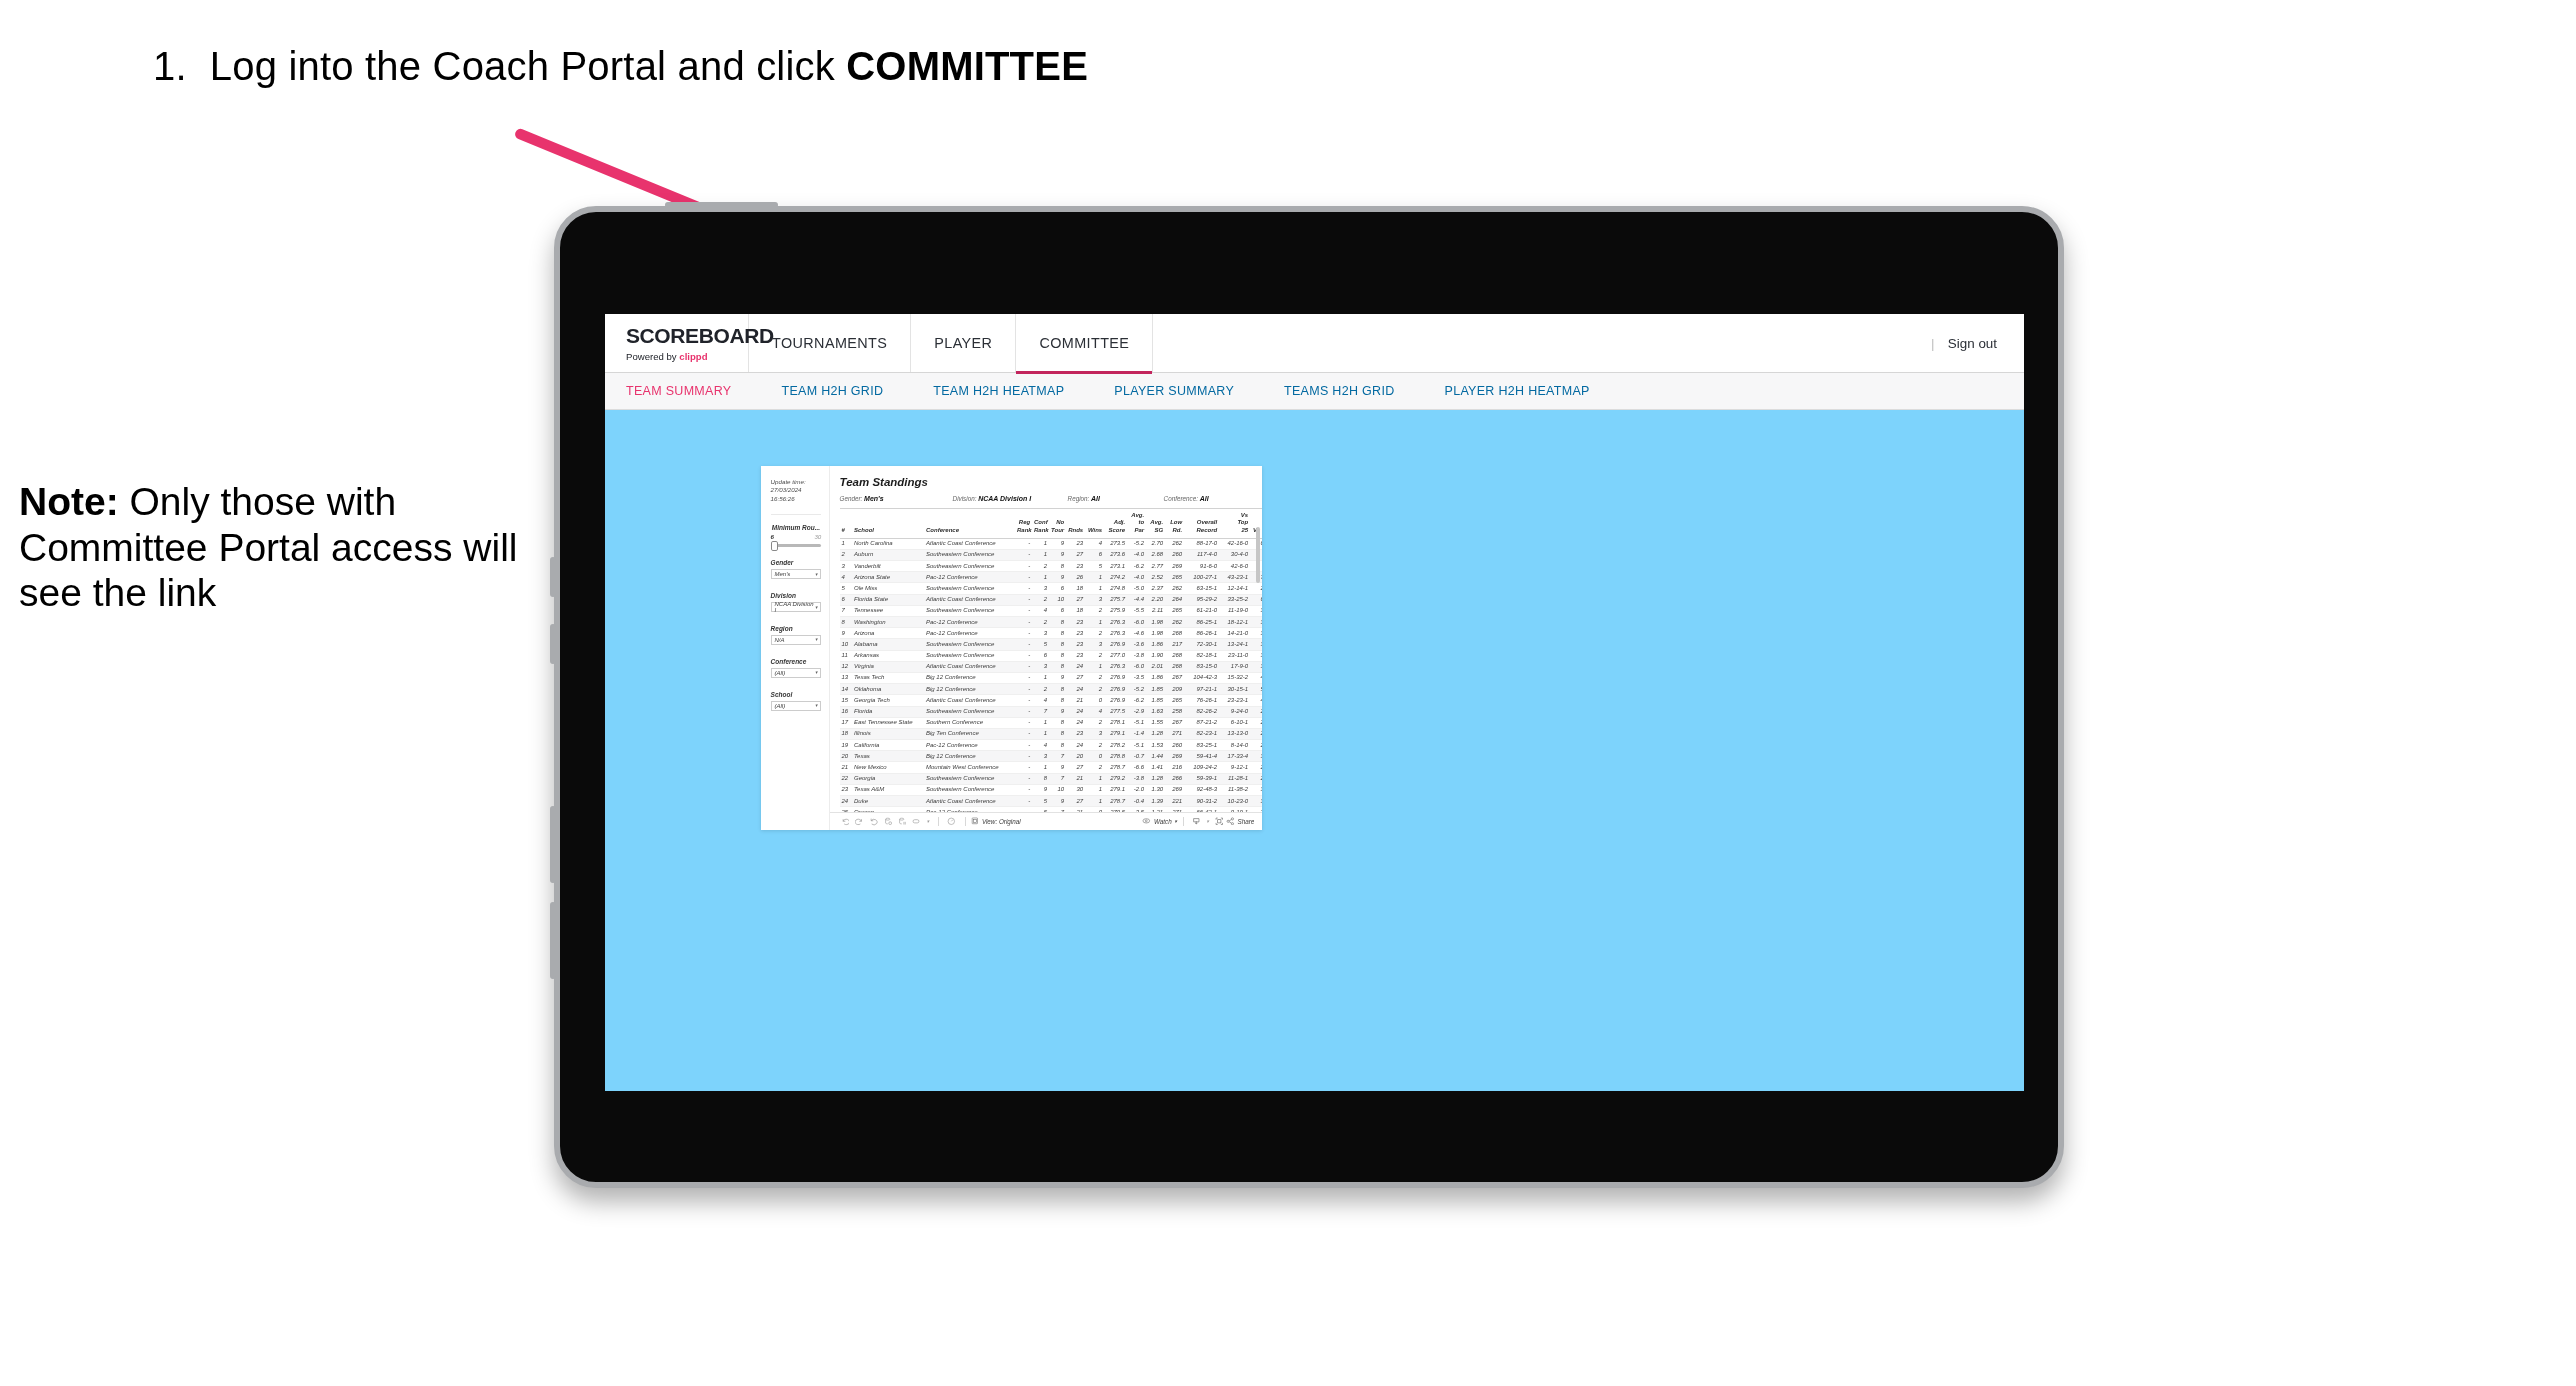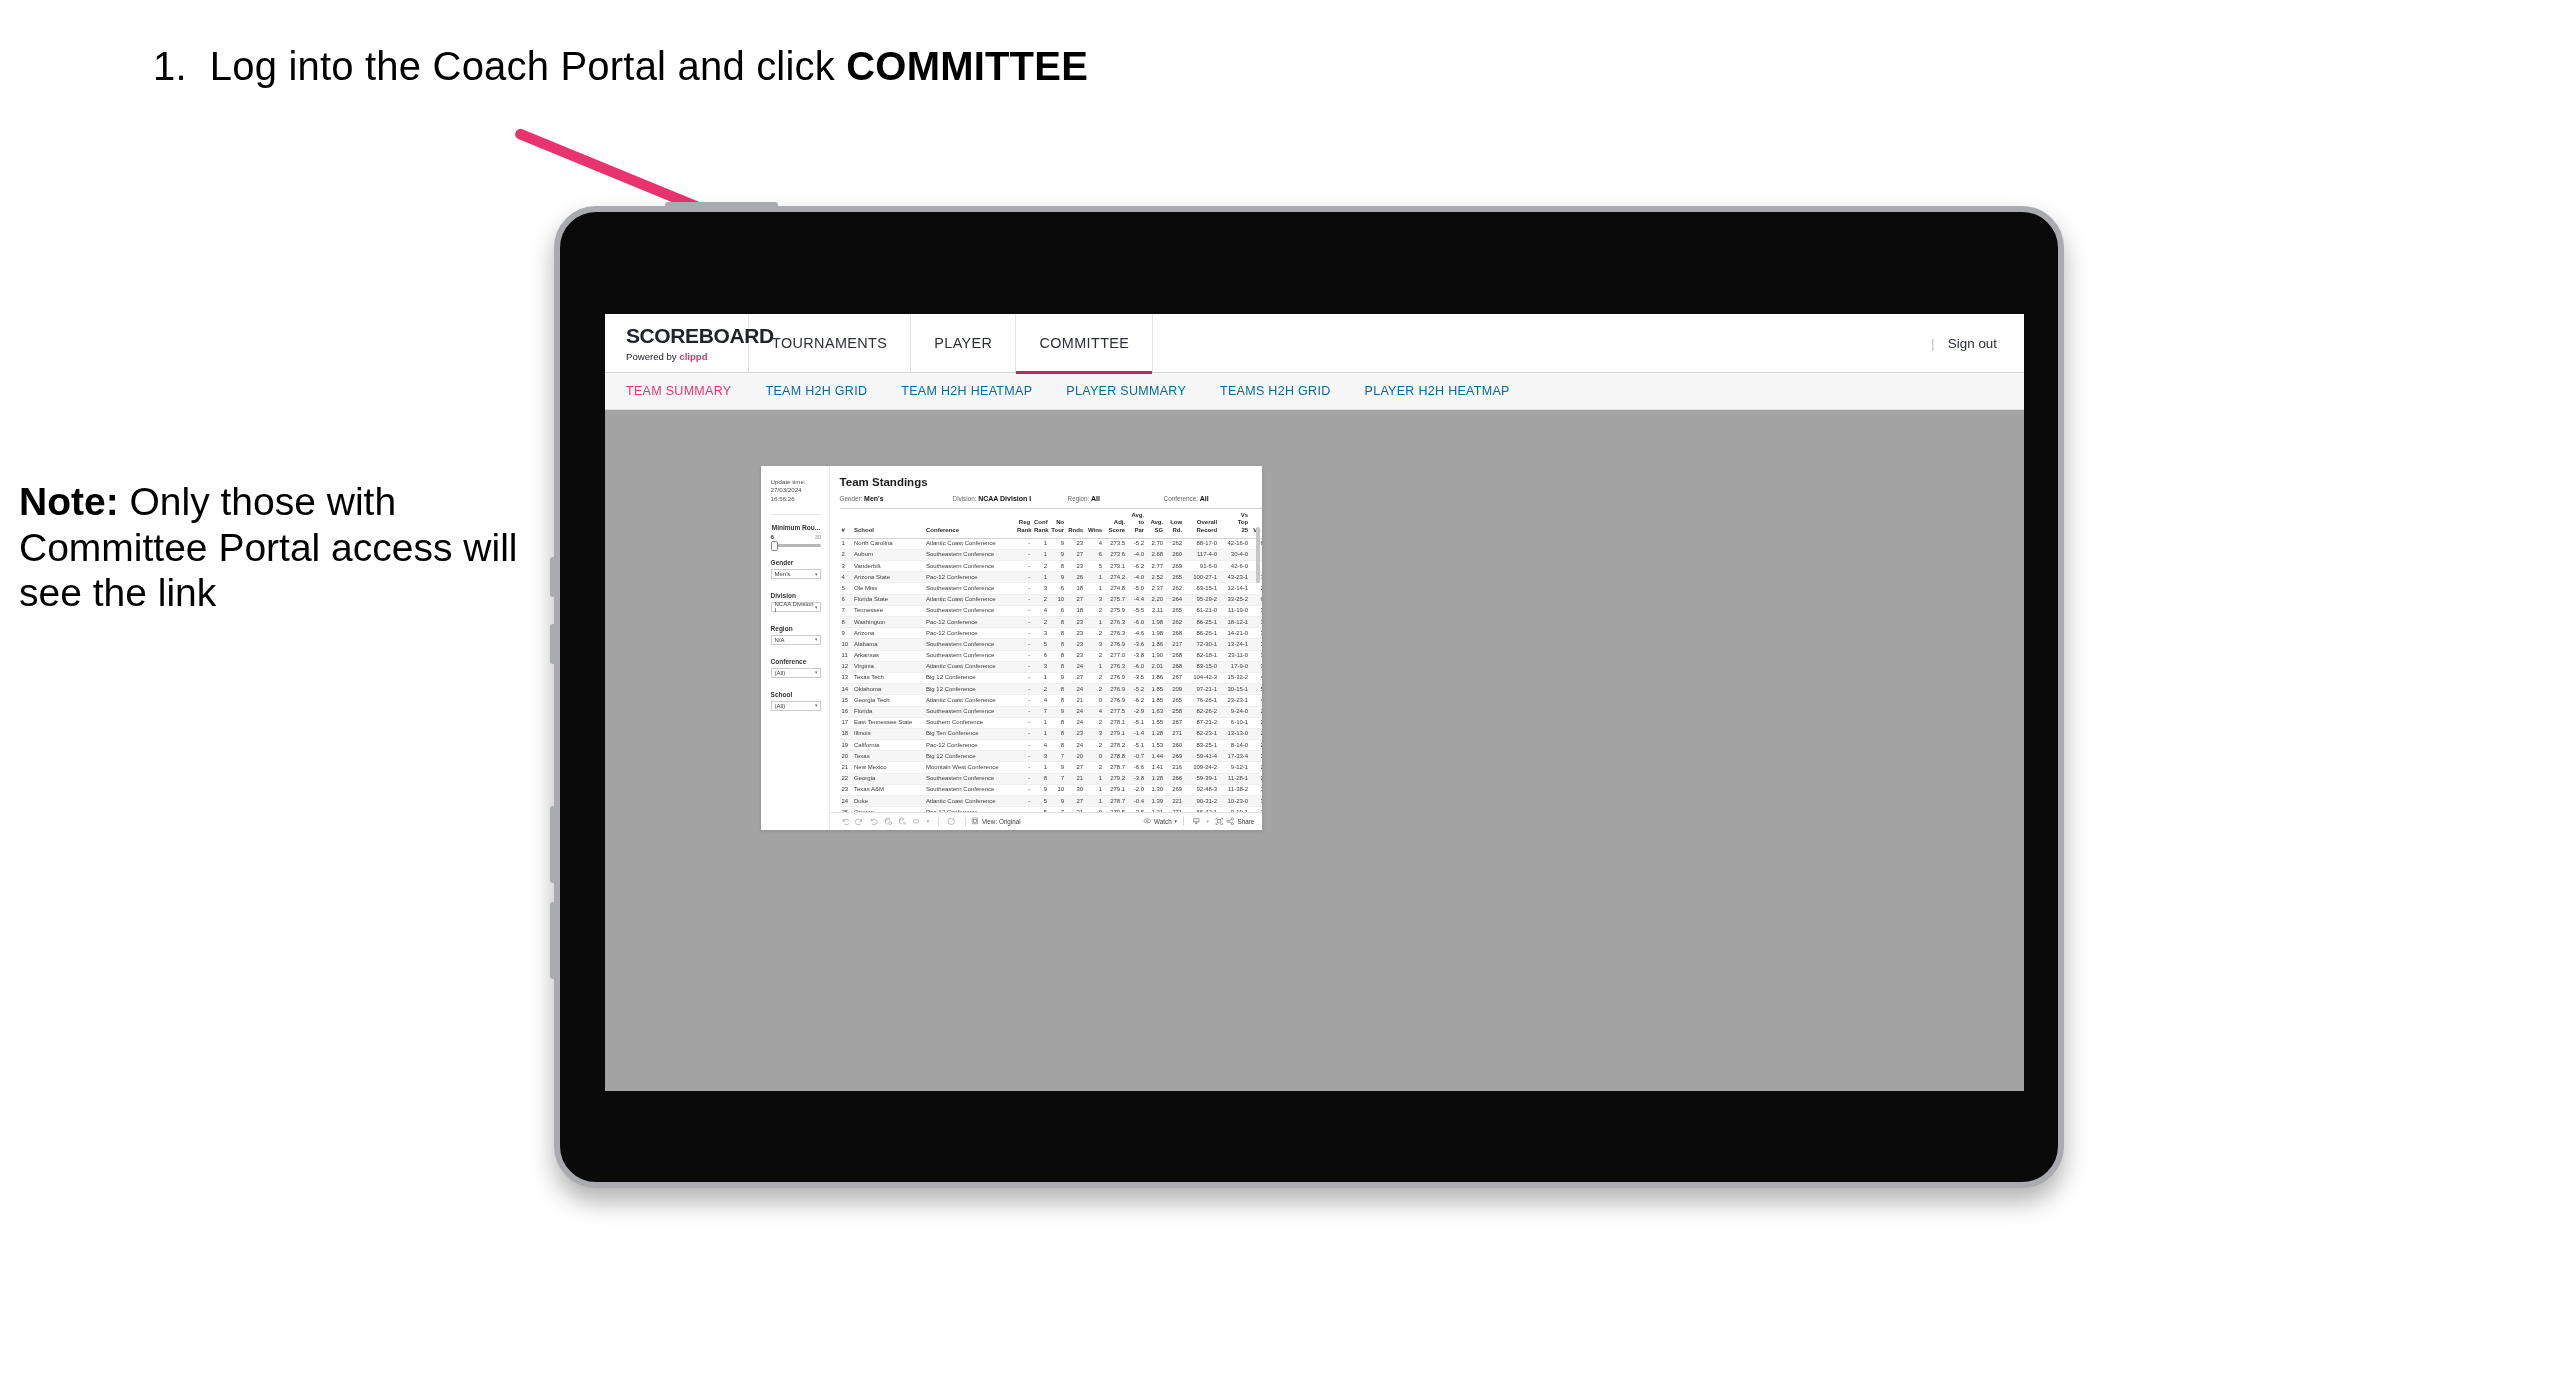--- a/index.html
+++ b/index.html
@@ -54,26 +54,26 @@
   .topnav-item{display:flex;align-items:center;padding:0 23px;font-size:14.4px;color:#2b2f36;
     letter-spacing:0.4px;border-right:1px solid #e3e3e3;cursor:pointer;position:relative;}
   .topnav-item.active::after{content:"";position:absolute;left:0;right:0;bottom:-1.9px;height:2.9px;
     background:#c2255c;}
   #topnav-spacer{flex:1;}
   #signout-wrap{display:flex;align-items:center;padding-right:27px;gap:13.4px;font-size:13.4px;color:#2b2f36;}
   #signout-wrap .divider{color:#bdbdbd;}
 
   
   #subnav{height:36px;background:#f7f7f8;display:flex;align-items:center;
-    border-bottom:1px solid #dcdcdc;padding-left:21px;gap:0;}
+    border-bottom:1px solid #dcdcdc;padding-left:21px;gap:16px;}
   .subnav-item{font-size:12.5px;color:#0369a1;letter-spacing:0.3px;padding:0 17px 0 0;margin-right:17px;cursor:pointer;}
   .subnav-item.active{color:#e8336d;}
 
   
-  #dash{position:relative;height:684px;background:#a3a3a3;}
+  #dash{position:relative;height:684px;background:#7dd3fc;font-style:italic;}
   #viz{
     position:absolute;left:156px;top:56px;width:501px;height:364px;background:#fff;
     box-shadow:0 1px 3.8px rgba(0,0,0,.13);display:flex;
   }
   
   #filters{width:69px;padding:11.5px 7.7px 0 9.6px;box-sizing:border-box;border-right:1px solid #ececec;}
   .upd{font-size:6.2px;color:#4c4c4c;line-height:1.42;}
   .fsep{height:1px;background:#e9e9e9;margin:10.5px 0 8.6px 0;}
   .fgroup{margin-bottom:12.5px;}
   .flabel{font-size:6.5px;font-weight:bold;color:#333;margin-bottom:2.9px;}

